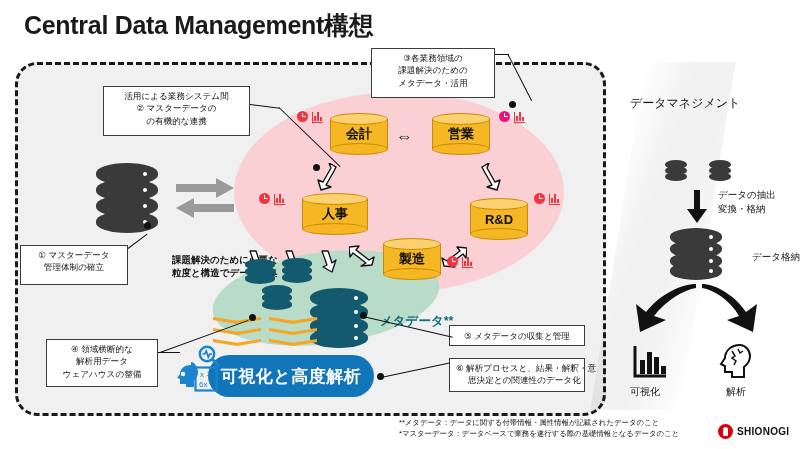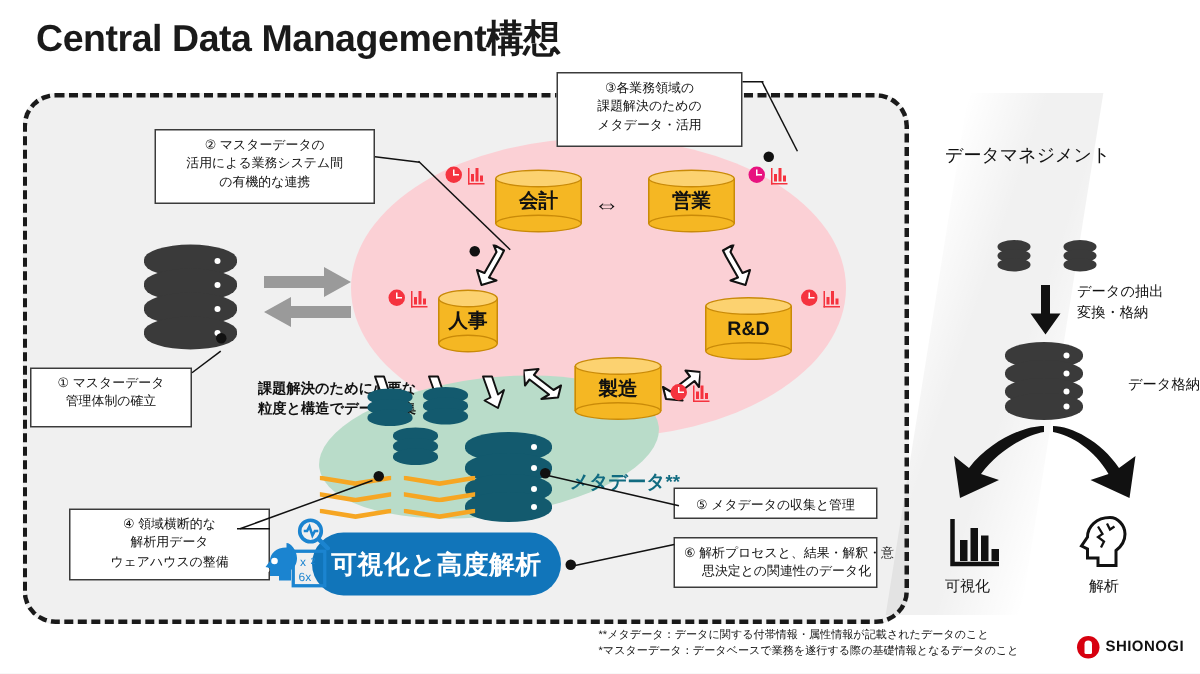--- a/index.html
+++ b/index.html
@@ -174,22 +174,22 @@
   </div>
 
   <div class="callout" style="left:20px;top:245px;width:108px;height:40px;">
     <div>① マスターデータ</div>
     <div>管理体制の確立</div>
   </div>
   <div class="lead" style="left:128px;top:248px;width:24px;transform:rotate(-37deg);"></div>
   <div class="dot" style="left:144px;top:222px;"></div>
 
   <div class="callout" style="left:103px;top:86px;width:147px;height:50px;">
+    <div>活用による業務システム間</div>
     <div>② マスターデータの</div>
-    <div>活用による業務システム間</div>
     <div>の有機的な連携</div>
   </div>
   <div class="lead" style="left:250px;top:104px;width:30px;transform:rotate(7deg);"></div>
   <div class="lead" style="left:279px;top:107px;width:85px;transform:rotate(44deg);"></div>
   <div class="dot" style="left:313px;top:164px;"></div>
 
   <div class="callout" style="left:371px;top:48px;width:124px;height:50px;">
     <div>③各業務領域の</div>
     <div>課題解決のための</div>
     <div>メタデータ・活用</div>
@@ -219,21 +219,21 @@
     <div class="label">R&amp;D</div>
   </div>
 
   <div class="cyl cyl-orange" style="left:383px;top:238px;width:58px;height:42px;">
     <div class="body"></div>
       <div class="top"></div>
       <div class="bot"></div>
     <div class="label">製造</div>
   </div>
 
-  <div class="cyl cyl-orange" style="left:292px;top:193px;width:40px;height:42px;border-radius:12px;">
+  <div class="cyl cyl-orange" style="left:302px;top:193px;width:66px;height:42px;border-radius:12px;">
     <div class="body"></div>
       <div class="top"></div>
       <div class="bot"></div>
     <div class="label">人事</div>
   </div>
 
   <div class="dbl" style="left:396px;top:128px;">⇔</div>
 
   <svg class="arrow-grey" style="left:479px;top:163px;" width="22" height="32" viewBox="0 0 22 32">
     <path d="M3 4 l7 -4 -2 5 8 14 5 -2 -3 10 -10 -3 5 -2 -8 -14 z" fill="#fff" stroke="#111" stroke-width="1.4" stroke-linejoin="round"></path>
@@ -344,21 +344,21 @@
     <span style="top:0;"></span>
       <span style="top:11px;"></span>
       <span style="top:22px;"></span>
   </div>
   <div class="chev" style="left:269px;top:317px;width:48px;height:34px;">
     <span style="top:0;"></span>
       <span style="top:11px;"></span>
       <span style="top:22px;"></span>
   </div>
 
-  <div class="callout" style="left:46px;top:339px;width:134px;height:48px;">
+  <div class="callout" style="left:46px;top:339px;width:112px;height:48px;">
     <div>④ 領域横断的な</div>
     <div>解析用データ</div>
     <div>ウェアハウスの整備</div>
   </div>
   <div class="lead" style="left:158px;top:352px;width:22px;"></div>
   <div class="lead" style="left:160px;top:352px;width:94px;transform:rotate(-20deg);"></div>
   <div class="dot" style="left:249px;top:314px;"></div>
 
   <div class="callout" style="left:449px;top:325px;width:136px;height:21px;line-height:15px;">
     <div>⑤ メタデータの収集と管理</div>

